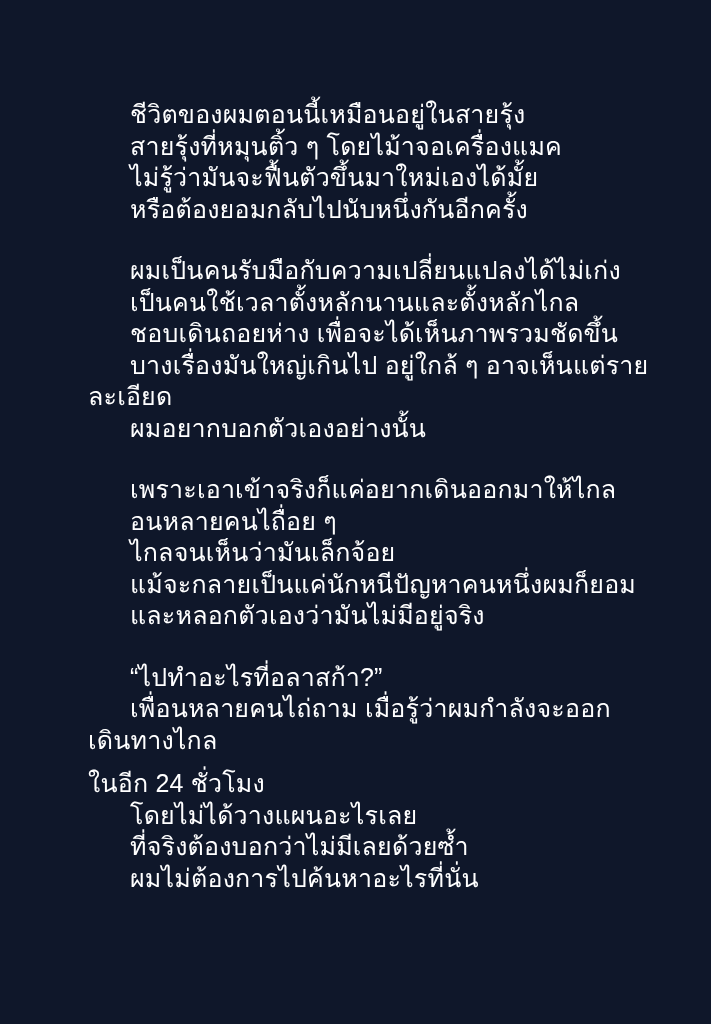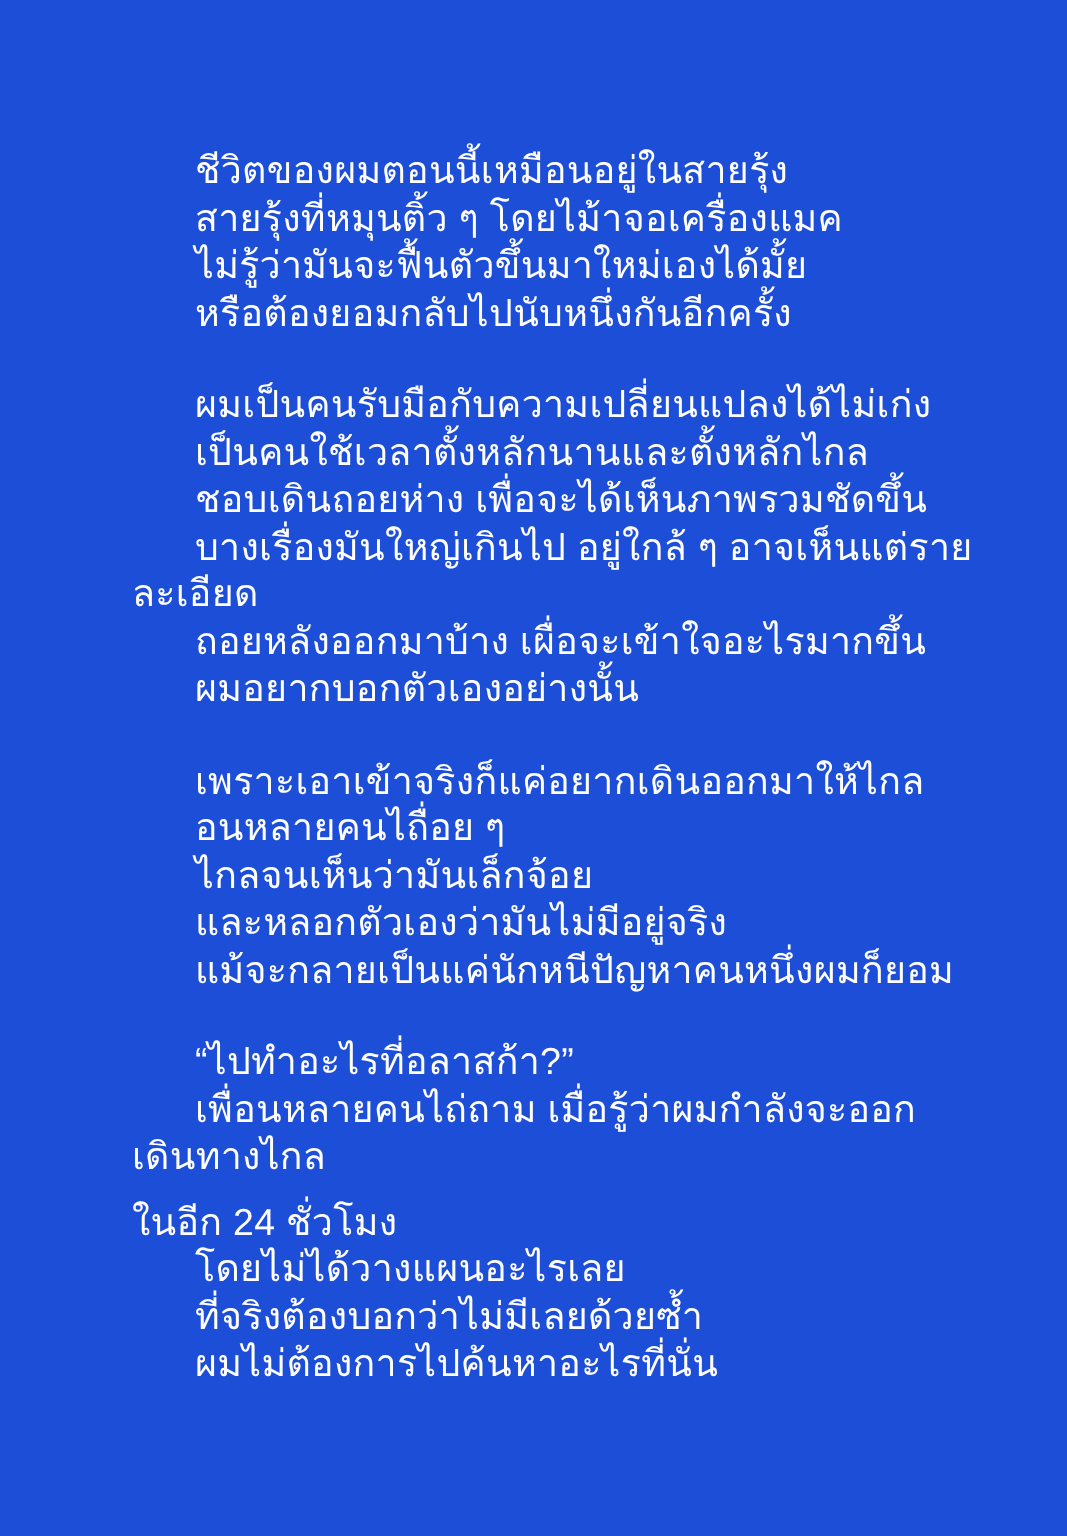--- a/index.html
+++ b/index.html
@@ -30,42 +30,41 @@
     letter-spacing: 0.2px;
   }
   .line.hang {
     text-indent: 0;
     margin-top: 12px;
   }
 </style>
 </head>
 <body>
 
-<div class="page" style="background: #1d4ed8; color: rgb(255, 255, 255);">
+<div class="page" style="background: #0f172a; color: rgb(255, 255, 255);">
   <div class="text-block">
       <div class="stanza">
         <div class="line">ชีวิตของผมตอนนี้เหมือนอยู่ในสายรุ้ง</div>
         <div class="line">สายรุ้งที่หมุนติ้ว ๆ โดยไม้าจอเครื่องแมค</div>
         <div class="line">ไม่รู้ว่ามันจะฟื้นตัวขึ้นมาใหม่เองได้มั้ย</div>
         <div class="line">หรือต้องยอมกลับไปนับหนึ่งกันอีกครั้ง</div>
       </div>
       <div class="stanza">
         <div class="line">ผมเป็นคนรับมือกับความเปลี่ยนแปลงได้ไม่เก่ง</div>
         <div class="line">เป็นคนใช้เวลาตั้งหลักนานและตั้งหลักไกล</div>
         <div class="line">ชอบเดินถอยห่าง เพื่อจะได้เห็นภาพรวมชัดขึ้น</div>
         <div class="line">บางเรื่องมันใหญ่เกินไป อยู่ใกล้ ๆ อาจเห็นแต่รายละเอียด</div>
-        <div class="line">ถอยหลังออกมาบ้าง เผื่อจะเข้าใจอะไรมากขึ้น</div>
         <div class="line">ผมอยากบอกตัวเองอย่างนั้น</div>
       </div>
       <div class="stanza">
         <div class="line">เพราะเอาเข้าจริงก็แค่อยากเดินออกมาให้ไกล</div>
         <div class="line">อนหลายคนไถื่อย ๆ</div>
         <div class="line">ไกลจนเห็นว่ามันเล็กจ้อย</div>
+        <div class="line">แม้จะกลายเป็นแค่นักหนีปัญหาคนหนึ่งผมก็ยอม</div>
         <div class="line">และหลอกตัวเองว่ามันไม่มีอยู่จริง</div>
-        <div class="line">แม้จะกลายเป็นแค่นักหนีปัญหาคนหนึ่งผมก็ยอม</div>
       </div>
       <div class="stanza">
         <div class="line">“ไปทำอะไรที่อลาสก้า?”</div>
         <div class="line">เพื่อนหลายคนไถ่ถาม เมื่อรู้ว่าผมกำลังจะออกเดินทางไกล</div>
         <div class="line hang">ในอีก 24 ชั่วโมง</div>
         <div class="line">โดยไม่ได้วางแผนอะไรเลย</div>
         <div class="line">ที่จริงต้องบอกว่าไม่มีเลยด้วยซ้ำ</div>
         <div class="line">ผมไม่ต้องการไปค้นหาอะไรที่นั่น</div>
       </div>
     </div>

